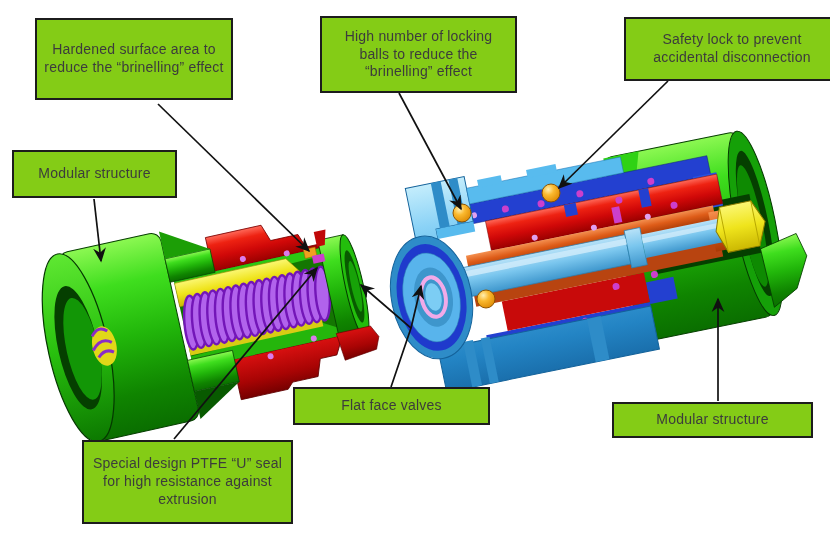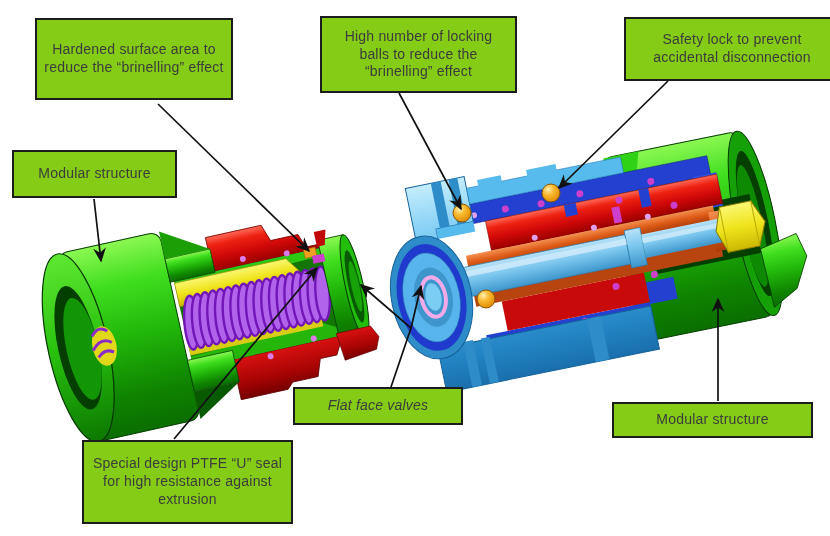--- a/index.html
+++ b/index.html
@@ -13,21 +13,21 @@
     border:2px solid #1c1c1c;background:#84cc16;
     display:flex;align-items:center;justify-content:center;
     text-align:center;color:#3c3c3c;
     font-size:14px;line-height:1.28;letter-spacing:.2px;
     padding:3px 6px;
   }
   #co-hardened      {left:35px;  top:18px;  width:198px; height:82px;}
   #co-lockingballs  {left:320px; top:16px;  width:197px; height:77px;}
   #co-safetylock    {left:596px; top:17px;  width:216px; height:64px;margin-left:28px;}
   #co-modular-left  {left:12px;  top:150px; width:165px; height:48px;}
-  #co-flatface      {left:293px; top:387px; width:170px; height:38px;font-style:italic;}
+  #co-flatface      {left:293px; top:387px; width:197px; height:38px;}
   #co-modular-right {left:612px; top:402px; width:201px; height:36px;}
   #co-ptfe          {left:82px;  top:440px; width:211px; height:84px;}
   .arrow{stroke:#111;stroke-width:1.7;fill:none;}
   #spring-coil ellipse{fill:#B163EC;stroke:#7316B8;stroke-width:2.4;}
 </style>
 </head>
 <body>
 
 <div class="stage">
 

